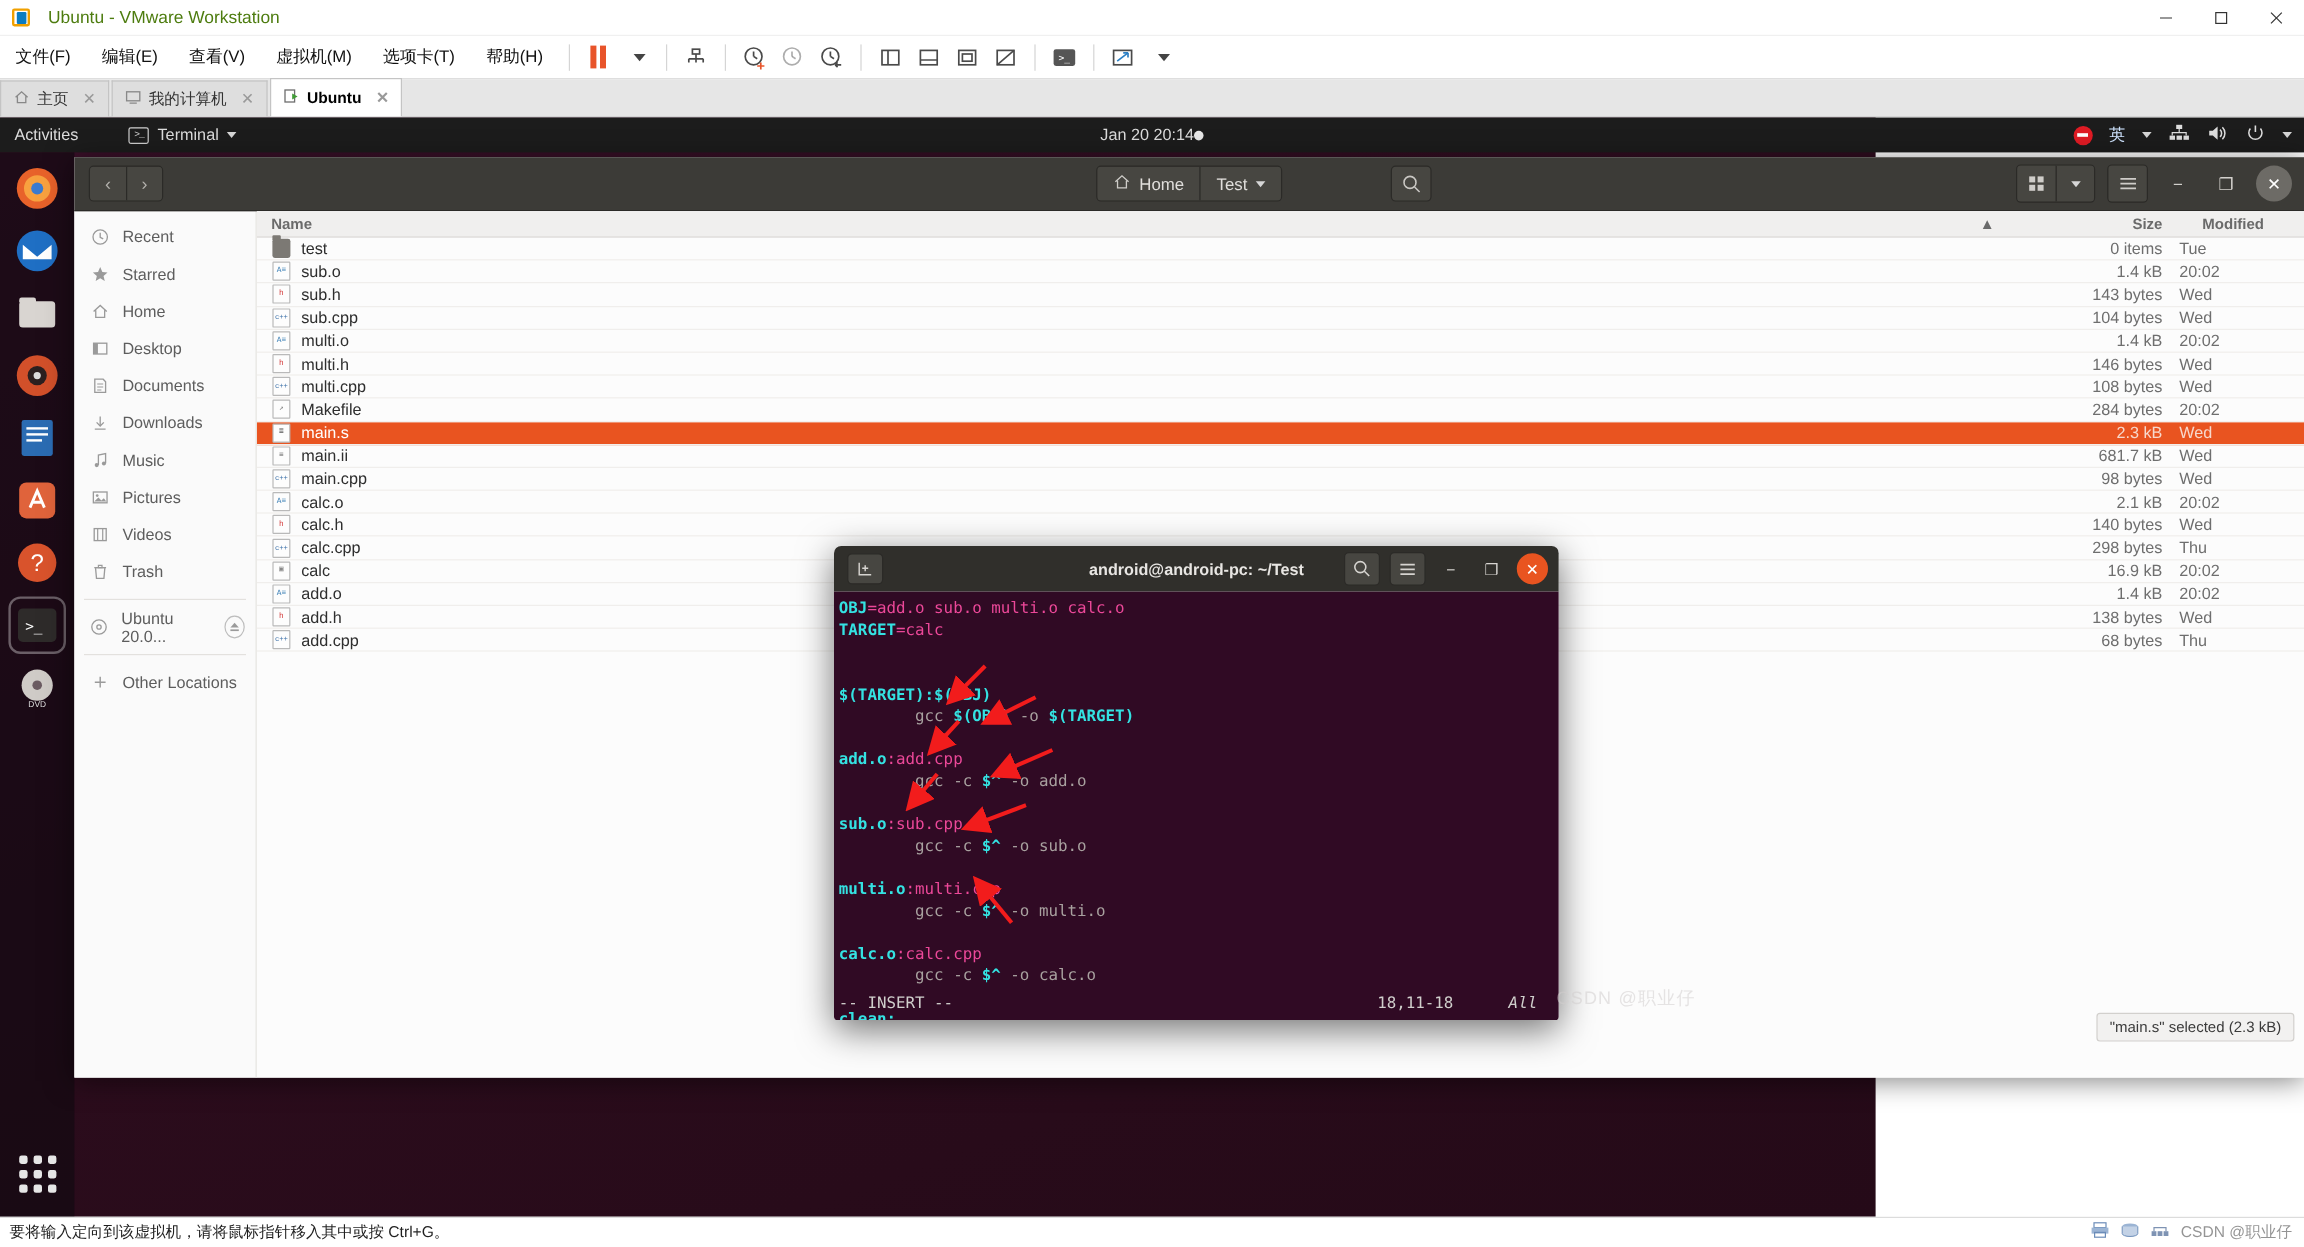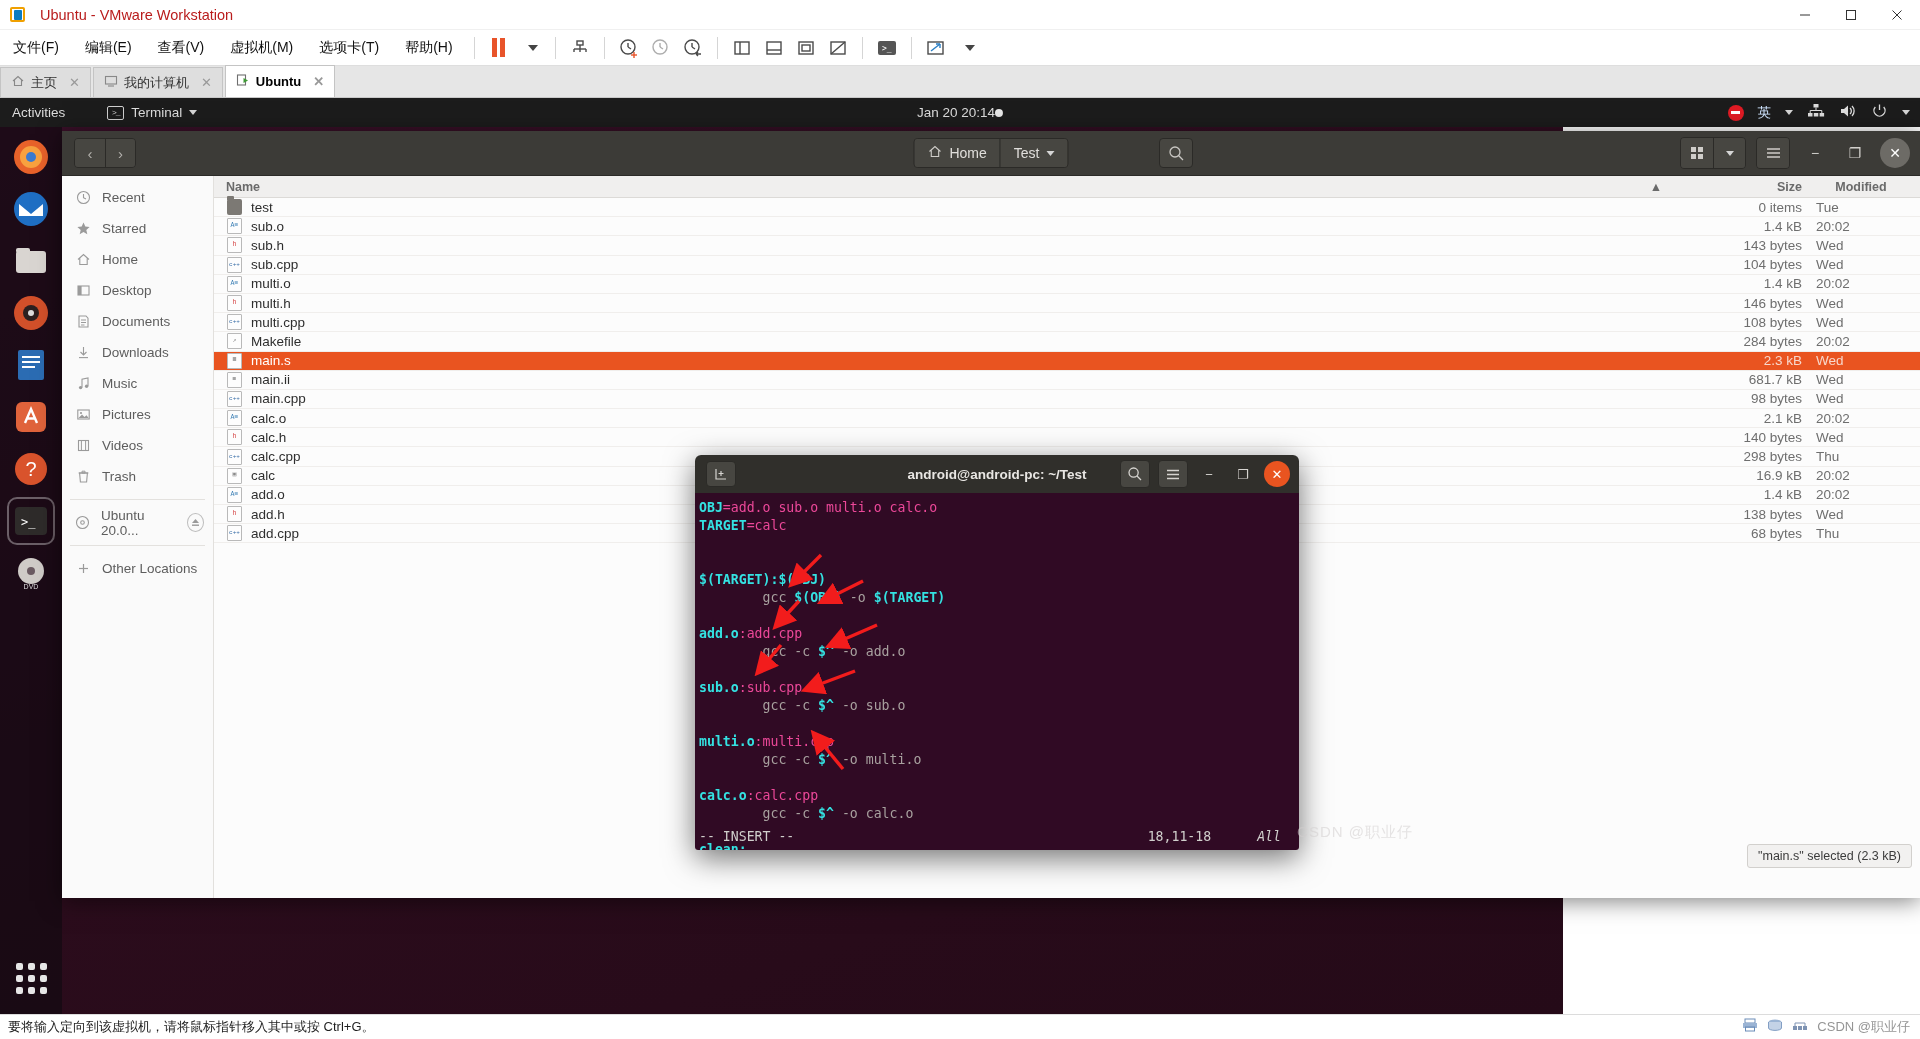--- a/index.html
+++ b/index.html
@@ -14,21 +14,21 @@
   .vm-titlebar {
     position: absolute; top: 0; left: 0; width: 1920px; height: 30px;
     background: #ffffff; display: flex; align-items: center;
     border-bottom: 1px solid #f0f0f0;
   }
   .vm-logo { width: 20px; height: 20px; margin-left: 8px; position: relative; }
   .vm-logo .sq1 { position:absolute; left:2px; top:2px; width:15px; height:15px;
     border:2px solid #f0a000; border-radius:2px; }
   .vm-logo .sq2 { position:absolute; left:6px; top:5px; width:8px; height:10px;
     background:#0b7cc1; border-radius:1px; }
-  .vm-title { margin-left: 12px; font-size: 14.5px; color: #b91c1c; }
+  .vm-title { margin-left: 12px; font-size: 14.5px; color: #4d7c0f; }
   .vm-winbtns { position: absolute; right: 0; top: 0; height: 30px; display: flex; }
   .vm-winbtn { width: 46px; height: 30px; display:flex; align-items:center; justify-content:center;
     font-size: 13px; color: #333; }
 
   .vm-menubar {
     position: absolute; top: 30px; left: 0; width: 1920px; height: 36px;
     background: #fff; display: flex; align-items: center; border-bottom:1px solid #dedede;
   }
   .vm-menu { font-size: 14px; color: #111; padding: 0 13px; white-space: nowrap; }
   .vm-sep { width:1px; height:22px; background:#d5d5d5; margin: 0 8px; }

